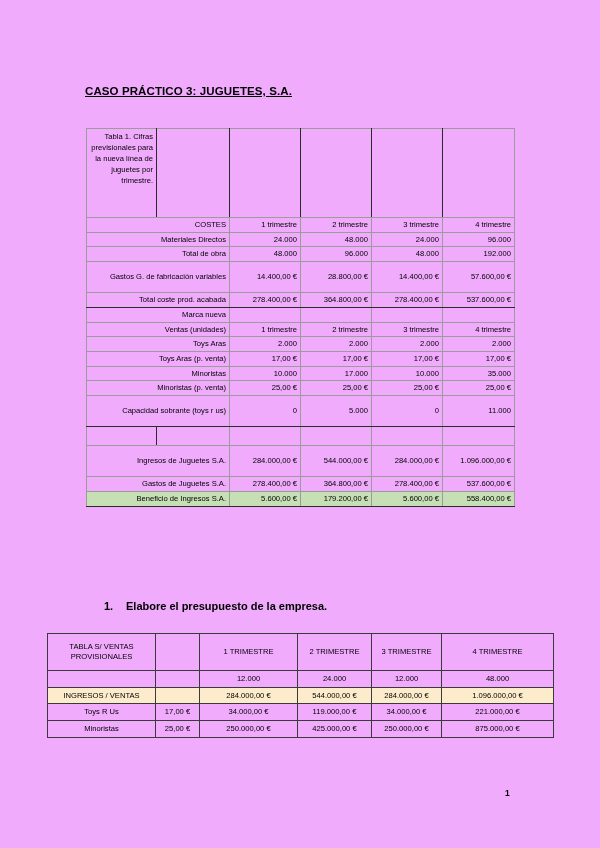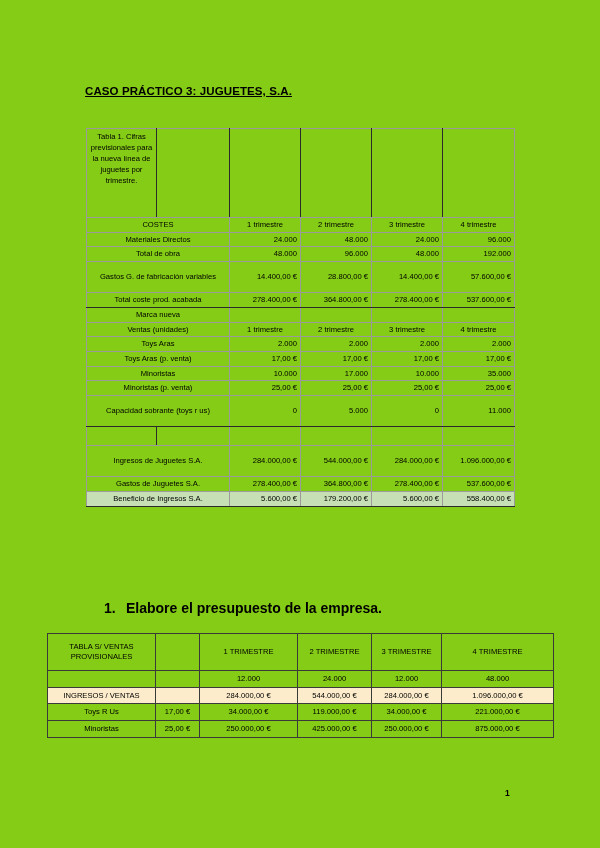--- a/index.html
+++ b/index.html
@@ -13,21 +13,21 @@
     position: relative;
     font-family: "Liberation Sans", sans-serif;
     color: #000000;
     overflow: hidden;
   }
   .page {
     position: absolute;
     left: 0; top: 0;
     width: 600px;
     height: 848px;
-    background: #84cc16;
+    background: #f0abfc;
   }
 
   
   .doc-title {
     position: absolute;
     left: 85px;
     top: 85px;
     font-size: 11.5px;
     font-weight: bold;
     letter-spacing: 0.1px;
@@ -57,39 +57,39 @@
   }
   table.t1 { width: 428px; }
   table.t1 td {
     border: 0.8px solid #9b9b9b;
   }
   
   table.t1 td.vsep-l { border-left: 1.2px solid #2b2b2b; }
   table.t1 td.vsep-r { border-right: 1.2px solid #2b2b2b; }
   table.t1 tr.hdr td { border-top: 1.3px solid #2b2b2b; }
   table.t1 tr.blockend td { border-bottom: 1.3px solid #2b2b2b; }
-  .t1 .lbl { text-align: center; }
+  .t1 .lbl { text-align: right; }
   .t1 .num { text-align: right; }
   .t1 .titlecell {
     vertical-align: top;
     height: 84px;
     line-height: 1.45;
   }
   .t1 .benefit td {
     background: #c6dfb4;
   }
   .t1 .spacer td { height: 14px; }
   .t1 .tallrow td { height: 26px; }
 
   
   .q-item {
     position: absolute;
     left: 104px;
     top: 600px;
-    font-size: 14px;
+    font-size: 11px;
     font-weight: bold;
     white-space: nowrap;
   }
   .q-num {
     display: inline-block;
     width: 22px;
   }
 
   
   .t2-wrap {

